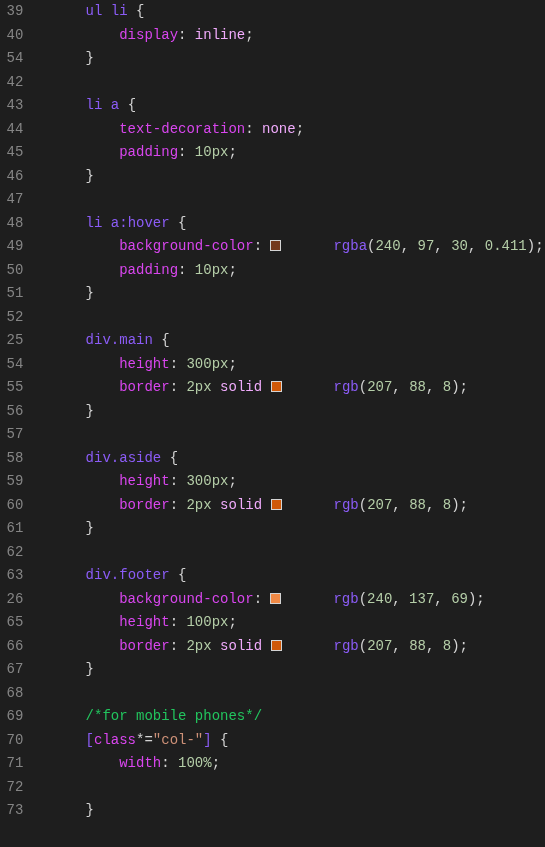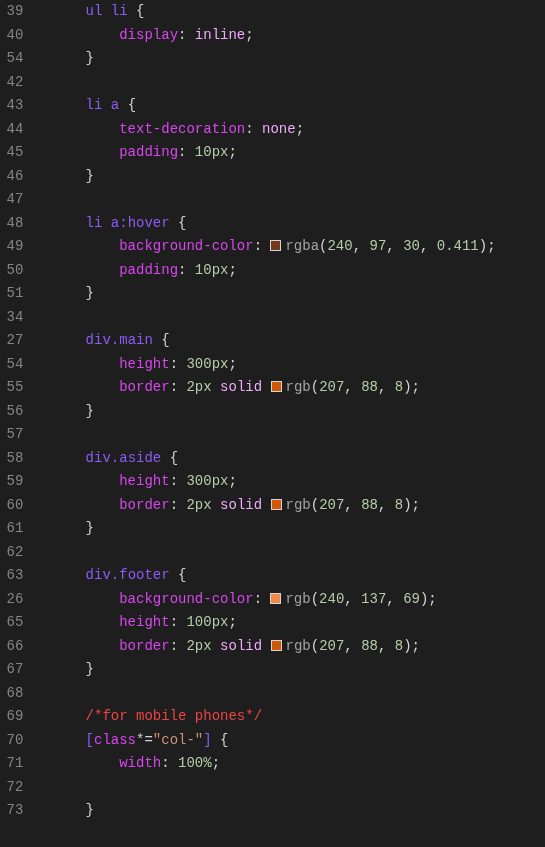--- a/index.html
+++ b/index.html
@@ -25,24 +25,24 @@
 .code {
   flex: 1;
   white-space: pre;
   padding-left: 10px;
 }
 .line { height: 23.5px; }
 .sel { color: #8b5cf6; }
 .prop { color: #d946ef; }
 .val { color: #f0abfc; }
 .num { color: #b5cea8; }
-.func { color: #a3a3a3; }
+.func { color: #8b5cf6; margin-left: 48px; }
 .punc { color: #d4d4d4; }
 .colon { color: #d4d4d4; }
-.comment { color: #ef4444; text-align: center; }
+.comment { color: #22c55e; text-align: center; }
 .str { color: #ce9178; }
 .brace { color: #d4d4d4; }
 .swatch {
   display: inline-block;
   width: 11px;
   height: 11px;
   border: 1px solid #d4d4d4;
   margin-right: 4px;
   vertical-align: -1px;
 }
@@ -58,22 +58,22 @@
       <div class="line">42</div>
       <div class="line">43</div>
       <div class="line">44</div>
       <div class="line">45</div>
       <div class="line">46</div>
       <div class="line">47</div>
       <div class="line">48</div>
       <div class="line">49</div>
       <div class="line">50</div>
       <div class="line">51</div>
-      <div class="line">34</div>
-      <div class="line">27</div>
+      <div class="line">52</div>
+      <div class="line">25</div>
       <div class="line">54</div>
       <div class="line">55</div>
       <div class="line">56</div>
       <div class="line">57</div>
       <div class="line">58</div>
       <div class="line">59</div>
       <div class="line">60</div>
       <div class="line">61</div>
       <div class="line">62</div>
       <div class="line">63</div>

